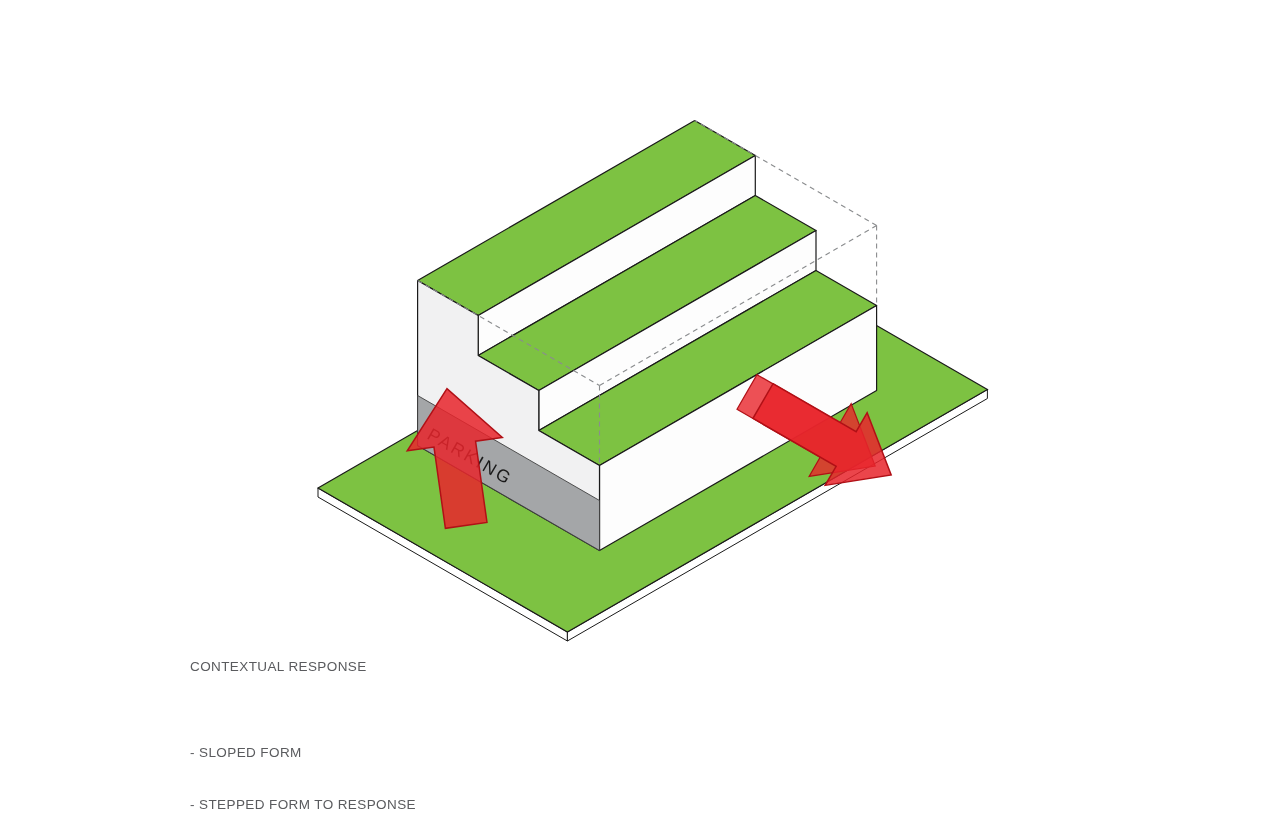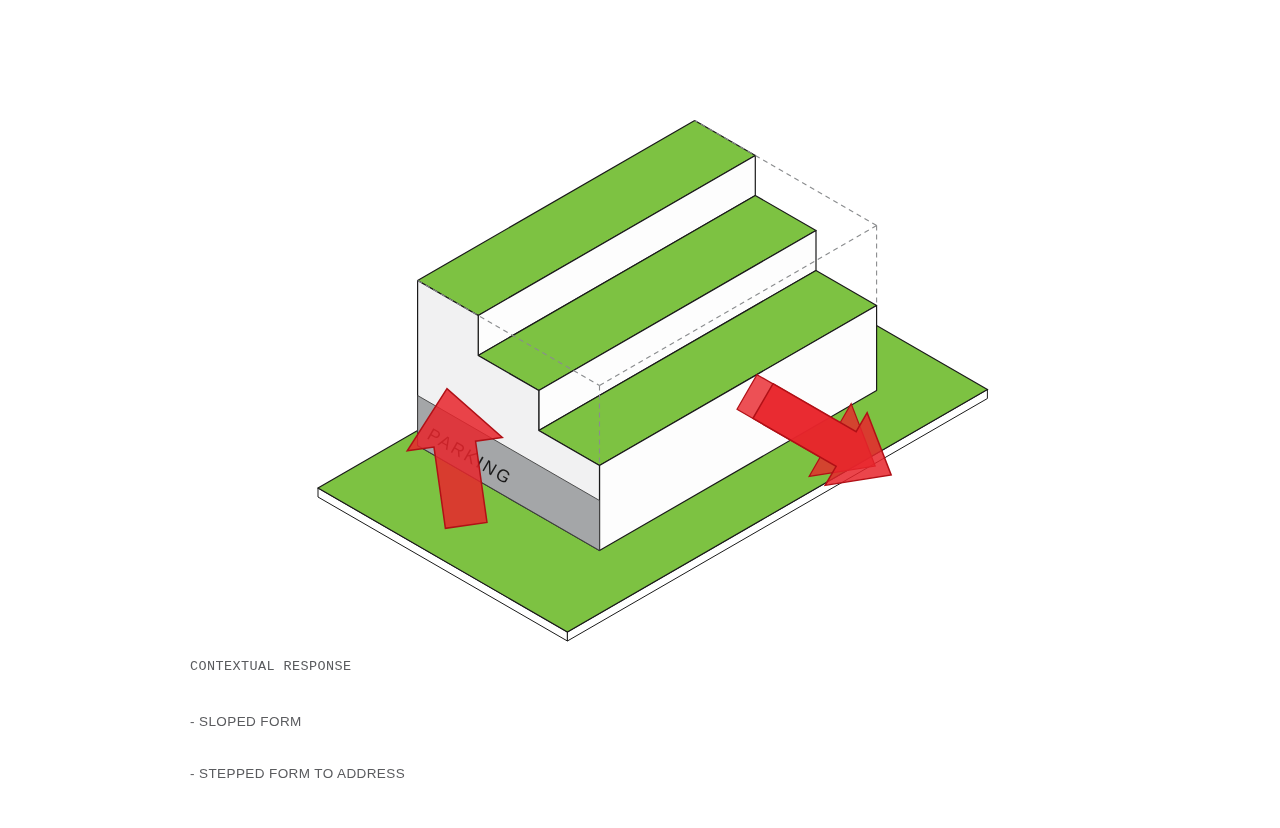--- a/index.html
+++ b/index.html
@@ -26,22 +26,21 @@
     position: absolute;
     left: 190px;
     top: 623px;
     color: #5a5b5e;
     font-size: 13.5px;
     letter-spacing: 0.4px;
     line-height: 17.5px;
     white-space: pre;
   }
   .annotation .title {
-    margin-bottom: 2px;
-    font-family: Liberation Mono, monospace;
+    margin-bottom: 33px;
   }
 </style>
 </head>
 <body>
 
 <div class="stage">
 
   <svg class="iso" width="1280" height="828" viewBox="0 0 1280 828">
 
     <g>
@@ -80,18 +79,18 @@
       <polygon points="457,388 409,444 436,444 436,526 478,526 478,444 505,444" transform="rotate(-8 457 460)" fill-opacity="0.85" stroke="#b11016" stroke-width="1.5" fill="#e8242b"></polygon>
 
       <polygon points="0,-20 96,-20 96,-42 148,0 96,42 96,20 0,20" transform="translate(747,392) rotate(30)" fill-opacity="0.8" stroke="#b11016" stroke-width="1.2" fill="#e8242b"></polygon>
       <polygon points="0,-20 96,-20 96,-42 148,0 96,42 96,20 0,20" transform="translate(763,401) rotate(30)" fill-opacity="0.85" stroke="#b11016" stroke-width="1.5" fill="#e8242b"></polygon>
     </g>
   </svg>
 
   <div class="annotation">
     <div class="title">CONTEXTUAL RESPONSE</div>
     <div>- SLOPED FORM</div>
-    <div>- STEPPED FORM TO ADDRESS</div>
+    <div>- STEPPED FORM TO RESPONSE</div>
     
     
   </div>
 
 </div>
 
 </body></html>

